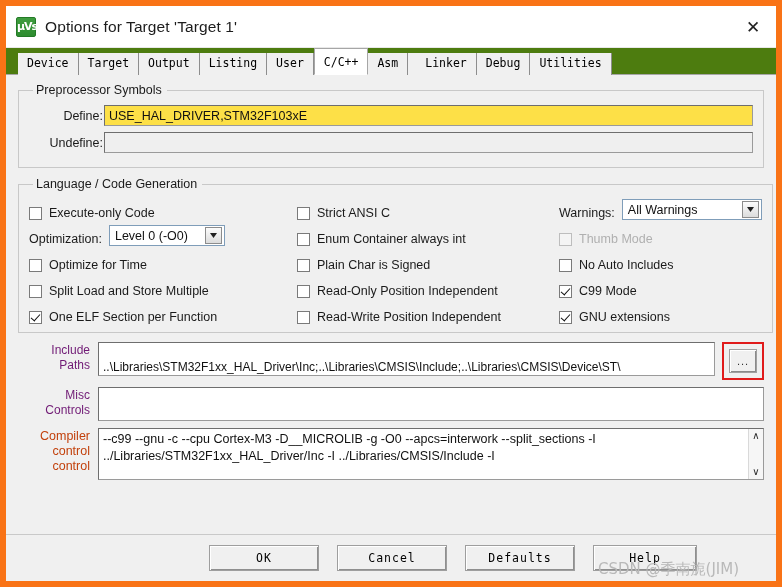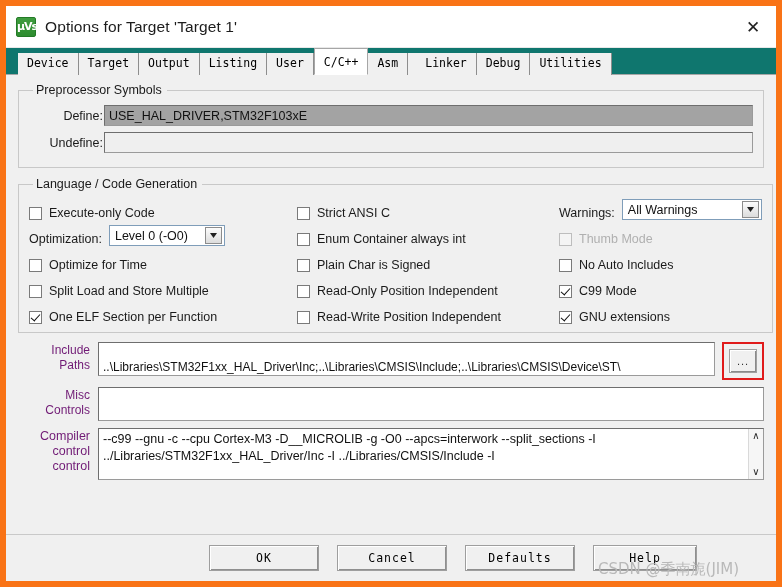--- a/index.html
+++ b/index.html
@@ -66,21 +66,21 @@
   }
 
   
   .tabstrip {
     height: 27px;
     flex: none;
     position: relative;
     display: flex;
     align-items: flex-end;
     padding-left: 12px;
-    background: #0f766e;
+    background: #4d7c0f;
     border-bottom: 1px solid #a6a6a6;
   }
   .tab {
     font-family: "DejaVu Sans Mono", monospace;
     font-size: 11.5px;
     color: #000;
     padding: 3px 9px 4px 9px;
     height: 22px;
     line-height: 15px;
     background: #f0f0f0;
@@ -129,21 +129,21 @@
     width: 74px;
     text-align: right;
     font-size: 12.5px;
     color: #1a1a1a;
     margin-right: 1px;
     flex: none;
   }
   .textfield {
     flex: 1;
     height: 21px;
-    background: #a3a3a3;
+    background: #fde047;
     border: 1px solid #9a9a9a;
     border-top-color: #6e6e6e;
     border-left-color: #6e6e6e;
     font-size: 12.5px;
     color: #111;
     padding: 2px 4px;
     line-height: 16px;
     overflow: hidden;
     white-space: nowrap;
     font-family: "Liberation Sans", sans-serif;
@@ -251,21 +251,21 @@
     line-height: 6px;
     letter-spacing: 1px;
   }
 
   
   .ccs-row { display: flex; align-items: flex-start; }
   .ccs-label {
     width: 72px; flex: none;
     text-align: right;
     font-size: 12.5px;
-    color: #701a75;
+    color: #c2410c;
     line-height: 15px;
     margin-right: 8px;
     padding-top: 1px;
   }
   .ccs-box {
     flex: 1;
     height: 52px;
     background: #ffffff;
     border: 1px solid #9a9a9a;
     border-top-color: #6e6e6e;

